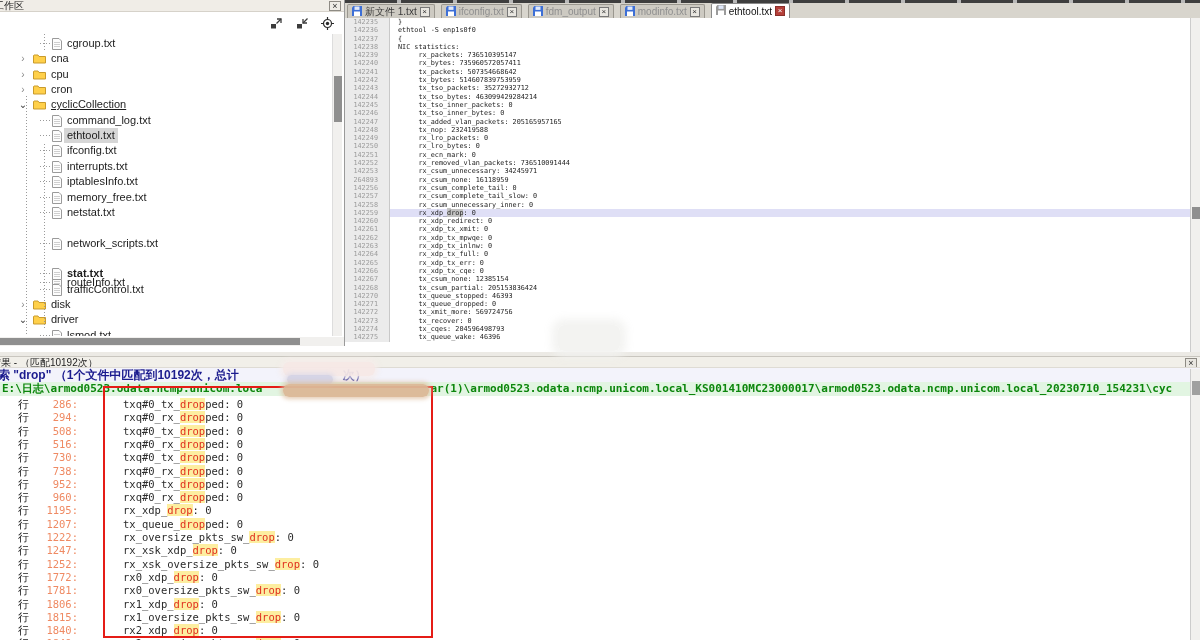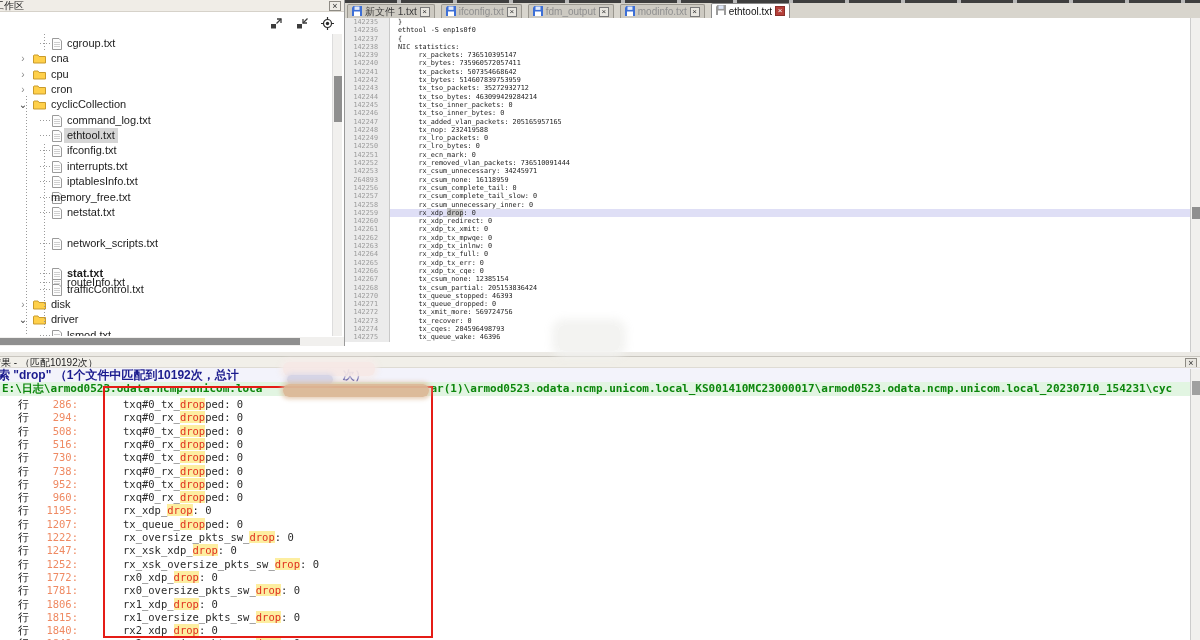--- a/index.html
+++ b/index.html
@@ -180,21 +180,21 @@
           <span class="ticon" style="left: 33px;"><svg width="13" height="11" viewBox="0 0 13 11">
               <path d="M0.5 2.5 L0.5 10 L12.5 10 L12.5 3.5 L6 3.5 L5 2 L1 2 Z" fill="#ffd04a" stroke="#c99b2d" stroke-width="1"></path>
             </svg></span>
           <span class="item-inner" style="left: 48px;"><span>cron</span></span>
         </div>
         <div class="trow" style="top: 63.4px;">
           <span class="chev open" style="left: 18px;">⌄</span>
           <span class="ticon" style="left: 33px;"><svg width="13" height="11" viewBox="0 0 13 11">
               <path d="M0.5 2.5 L0.5 10 L12.5 10 L12.5 3.5 L6 3.5 L5 2 L1 2 Z" fill="#ffd04a" stroke="#c99b2d" stroke-width="1"></path>
             </svg></span>
-          <span class="item-inner" style="left: 48px;"><span>cyclicCollection</span></span>
+          <span class="item-inner" style="left: 48px; text-decoration: underline;"><span>cyclicCollection</span></span>
         </div>
         <div class="trow" style="top: 78.75px;">
           <span class="stub" style="left: 40px; width: 10px; top: 7px;"></span>
           <span class="ticon" style="left: 52px;"><svg width="10" height="12" viewBox="0 0 10 12">
               <path d="M0.5 0.5 H7 L9.5 3 V11.5 H0.5 Z" fill="#fdfdfd" stroke="#9a9a9a"></path>
               <path d="M2 4.5h6M2 6.5h6M2 8.5h6" stroke="#c3c3c3" stroke-width="0.8"></path>
             </svg></span>
           <span class="item-inner" style="left: 64px; text-align: right;"><span>command_log.txt</span></span>
         </div>
         <div class="trow selected" style="top: 94.1px;">
@@ -228,21 +228,21 @@
               <path d="M2 4.5h6M2 6.5h6M2 8.5h6" stroke="#c3c3c3" stroke-width="0.8"></path>
             </svg></span>
           <span class="item-inner" style="left: 64px;"><span>iptablesInfo.txt</span></span>
         </div>
         <div class="trow" style="top: 155.5px;">
           <span class="stub" style="left: 40px; width: 10px; top: 7px;"></span>
           <span class="ticon" style="left: 52px;"><svg width="10" height="12" viewBox="0 0 10 12">
               <path d="M0.5 0.5 H7 L9.5 3 V11.5 H0.5 Z" fill="#fdfdfd" stroke="#9a9a9a"></path>
               <path d="M2 4.5h6M2 6.5h6M2 8.5h6" stroke="#c3c3c3" stroke-width="0.8"></path>
             </svg></span>
-          <span class="item-inner" style="left: 48px;"><span>memory_free.txt</span></span>
+          <span class="item-inner" style="left: 64px;"><span>memory_free.txt</span></span>
         </div>
         <div class="trow" style="top: 170.85px;">
           <span class="stub" style="left: 40px; width: 10px; top: 7px;"></span>
           <span class="ticon" style="left: 52px;"><svg width="10" height="12" viewBox="0 0 10 12">
               <path d="M0.5 0.5 H7 L9.5 3 V11.5 H0.5 Z" fill="#fdfdfd" stroke="#9a9a9a"></path>
               <path d="M2 4.5h6M2 6.5h6M2 8.5h6" stroke="#c3c3c3" stroke-width="0.8"></path>
             </svg></span>
           <span class="item-inner" style="left: 64px;"><span>netstat.txt</span></span>
         </div>
         <div class="trow" style="top: 186.2px;">

